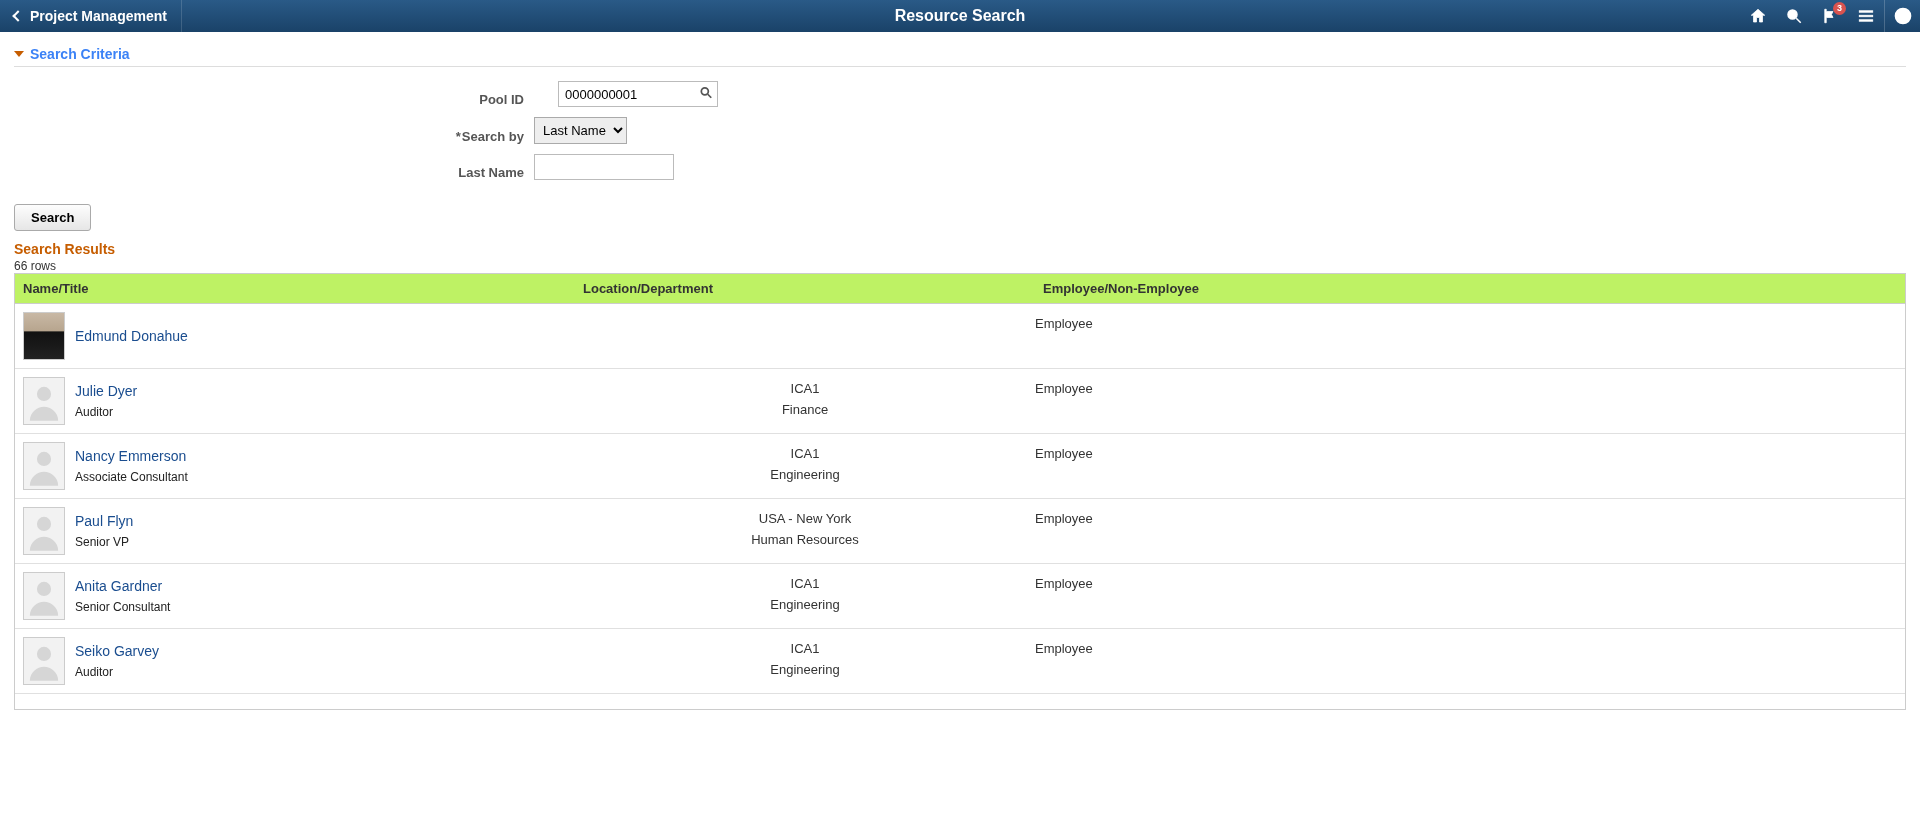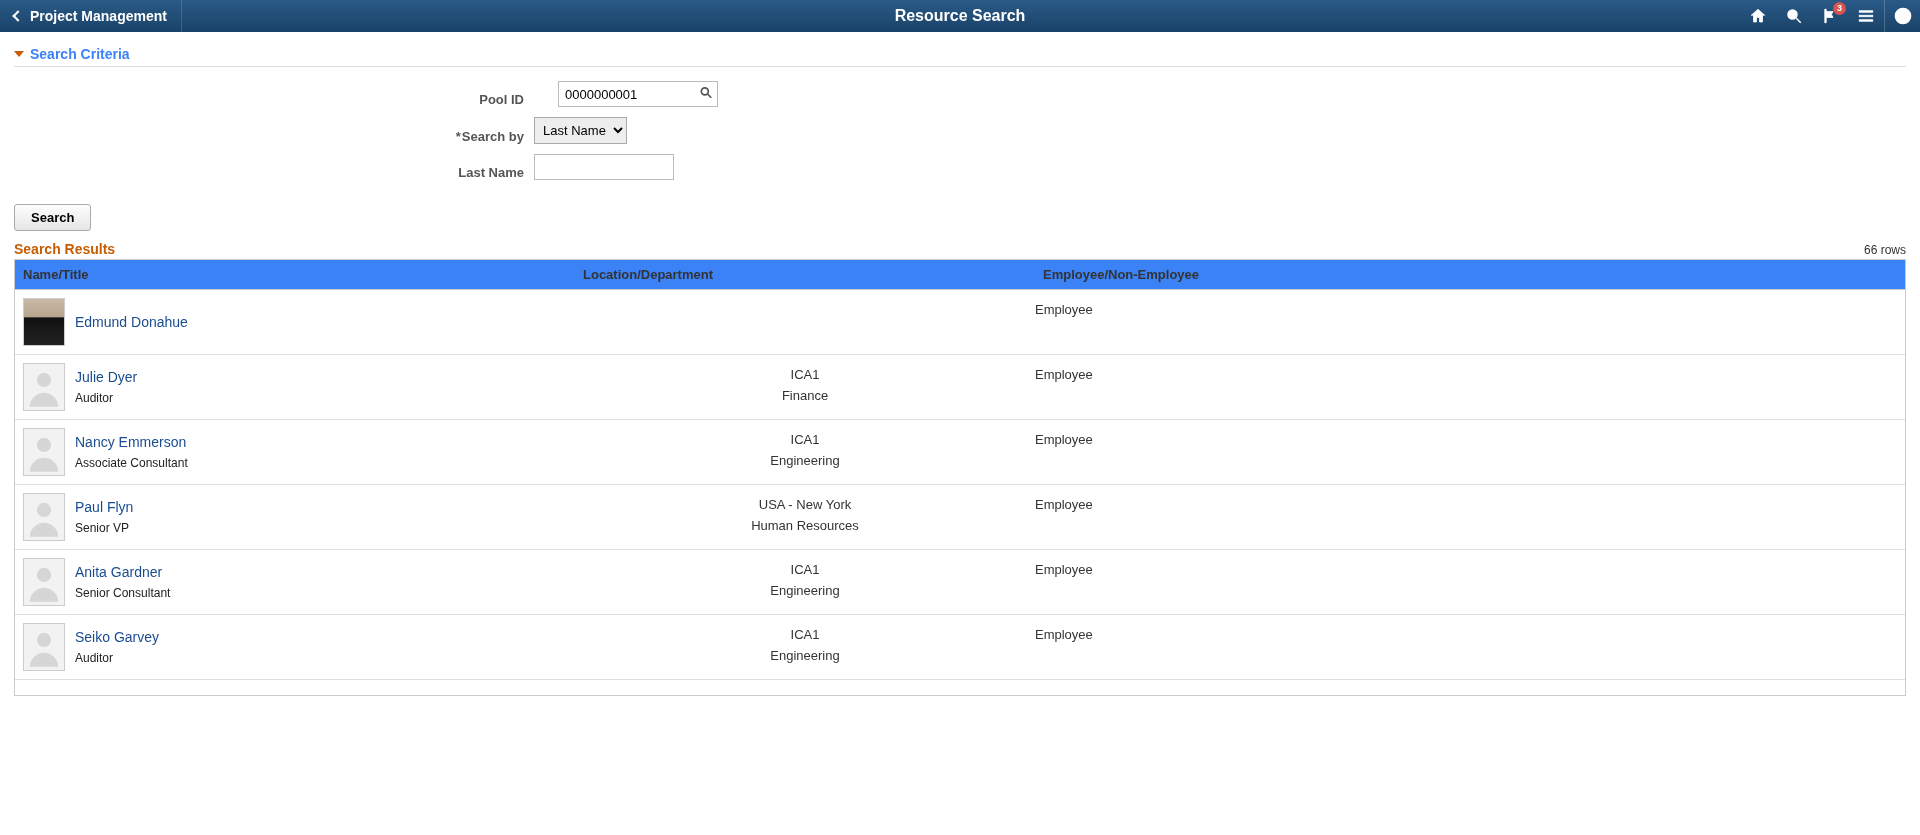--- a/index.html
+++ b/index.html
@@ -161,38 +161,39 @@
   background: linear-gradient(to bottom, #fdfdfd, #e6e6e6);
   border: 1px solid #aaa;
   border-radius: 3px;
   cursor: pointer;
 }
 
 .results-hdr-row {
   display: flex;
   align-items: baseline;
   justify-content: space-between;
+  flex-direction: column;
 }
 .results-title {
   color: #c65d00;
   font-weight: bold;
   font-size: 14px;
   padding: 2px 0;
 }
 .row-count {
   font-size: 12px;
   color: #333;
 }
 
 .grid {
   border: 1px solid #ccc;
 }
 .grid-head {
   display: flex;
-  background: #3b82f6;
+  background: #bef264;
   border-bottom: 1px solid #ccc;
   font-weight: bold;
   font-size: 13px;
 }
 .grid-head > div {
   padding: 7px 8px;
 }
 .col-name { width: 560px; }
 .col-loc  { width: 460px; }
 .col-emp  { flex: 1; }

